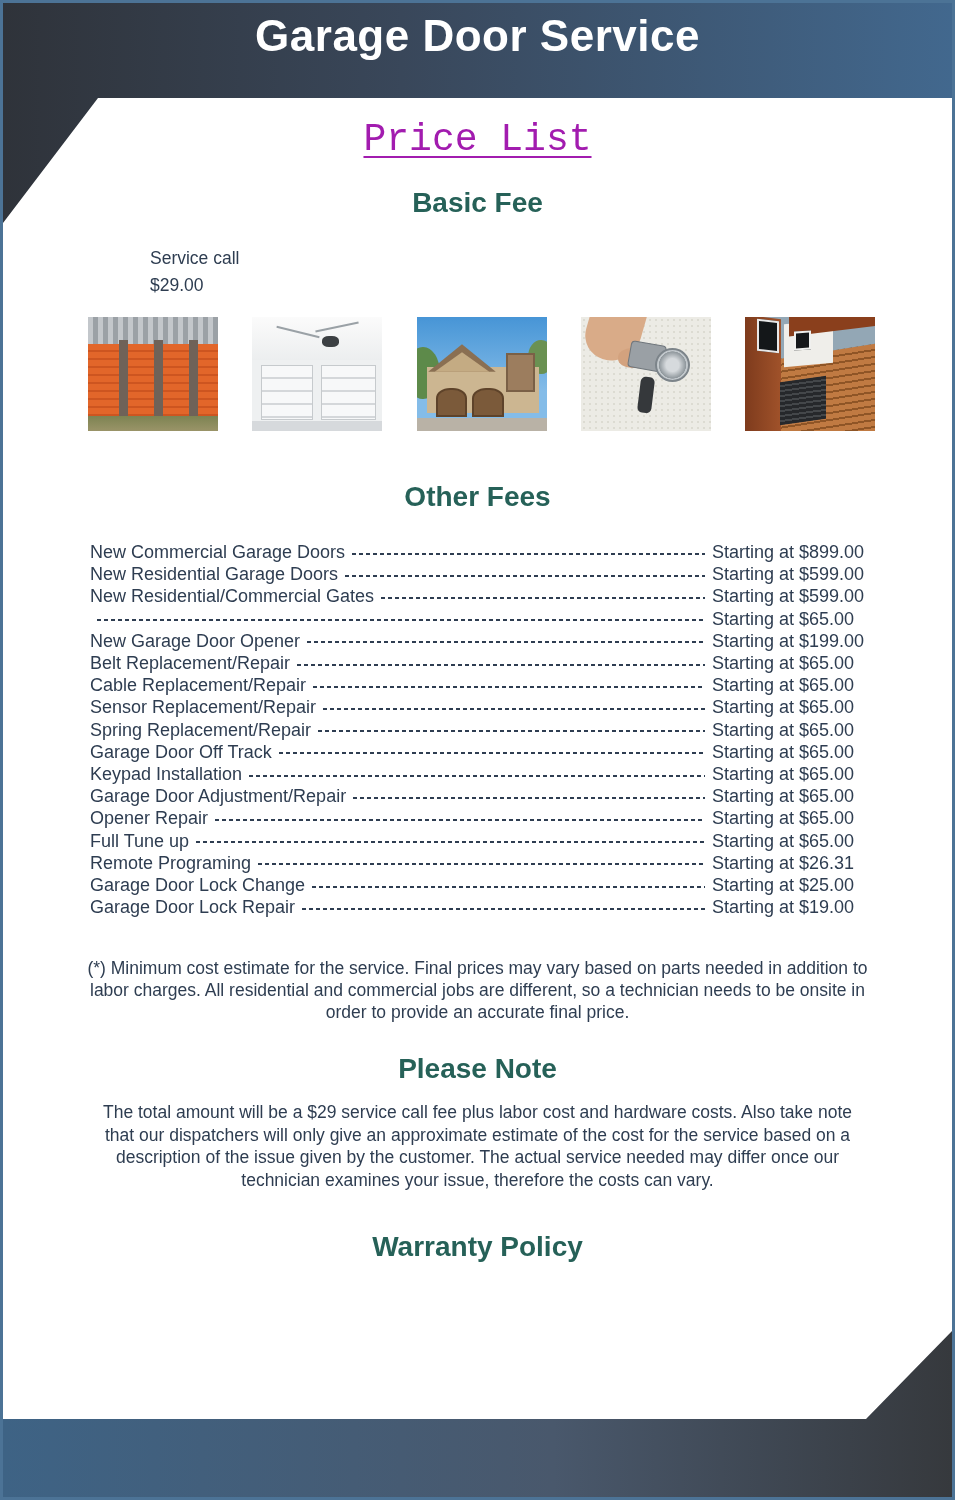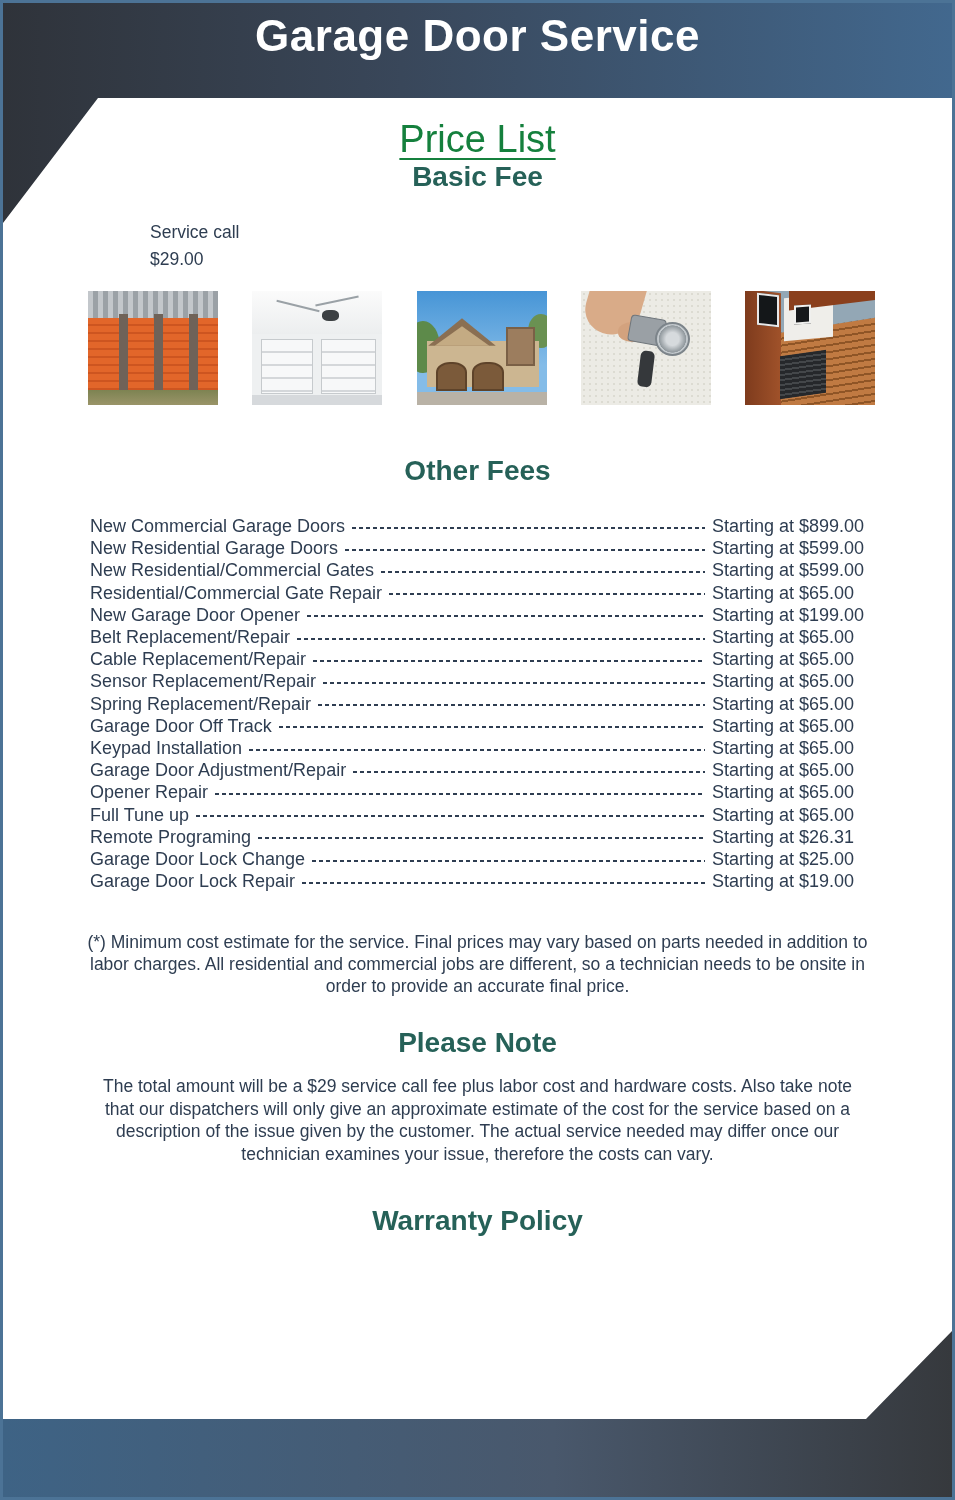--- a/index.html
+++ b/index.html
@@ -26,27 +26,27 @@
     position:absolute; left:0; right:0; bottom:0; height:166px; z-index:1;
     background:linear-gradient(90deg,#3e6385 0%, #49586c 58%, #36393d 100%);
     -webkit-clip-path:polygon(0 88px, calc(100% - 86px) 88px, 100% 0, 100% 100%, 0 100%);
     clip-path:polygon(0 88px, calc(100% - 86px) 88px, 100% 0, 100% 100%, 0 100%);
   }
 
   
   .content { position:relative; z-index:2; padding-top:115px; }
 
   .price-list-title {
-    text-align:center; font-size:38px; font-weight:400; color:#15803d;
-    text-decoration:underline; text-underline-offset:6px; text-decoration-thickness:2px;
+    text-align:center; font-size:38px; font-weight:400; color:#a21caf;
+    text-decoration:underline; text-underline-offset:6px; text-decoration-thickness:2px;font-family:Liberation Mono, monospace;
   }
   .green-heading {
     text-align:center; font-size:28px; font-weight:bold; color:#266158;
   }
-  .h-basic   { }
+  .h-basic   { margin-top:26px; }
   .h-other   { margin-top:50px; }
   .h-note    { margin-top:30px; }
   .h-warranty{ margin-top:40px; }
 
   
   .leader {
     flex:1 1 auto; height:2px; align-self:center; margin:3px 7px 0 7px;
     background-image:repeating-linear-gradient(to right,#2e3d51 0,#2e3d51 4px,transparent 4px,transparent 7px);
   }
 
@@ -221,21 +221,20 @@
           <span class="fee-label">New Residential Garage Doors</span>
           <span class="leader"></span>
           <span class="fee-price">Starting at $599.00</span>
         </div>
         <div class="fee-row">
           <span class="fee-label">New Residential/Commercial Gates</span>
           <span class="leader"></span>
           <span class="fee-price">Starting at $599.00</span>
         </div>
         <div class="fee-row">
-          <span class="fee-label">Residential/Commercial Gate Repair</span>
           <span class="leader"></span>
           <span class="fee-price">Starting at $65.00</span>
         </div>
         <div class="fee-row">
           <span class="fee-label">New Garage Door Opener</span>
           <span class="leader"></span>
           <span class="fee-price">Starting at $199.00</span>
         </div>
         <div class="fee-row">
           <span class="fee-label">Belt Replacement/Repair</span>

